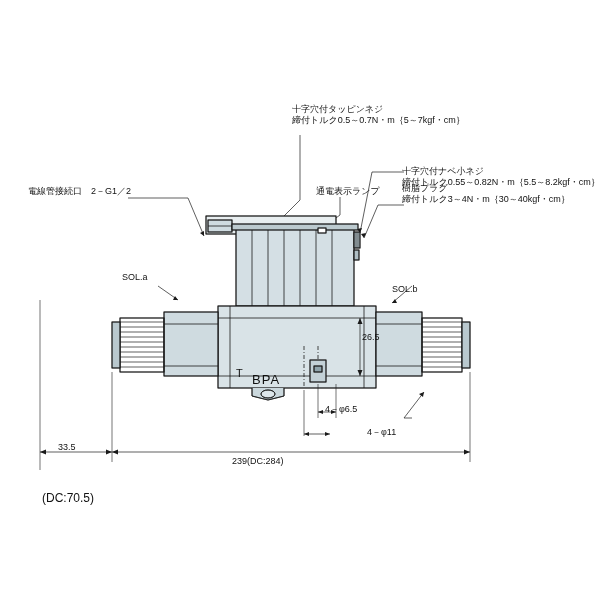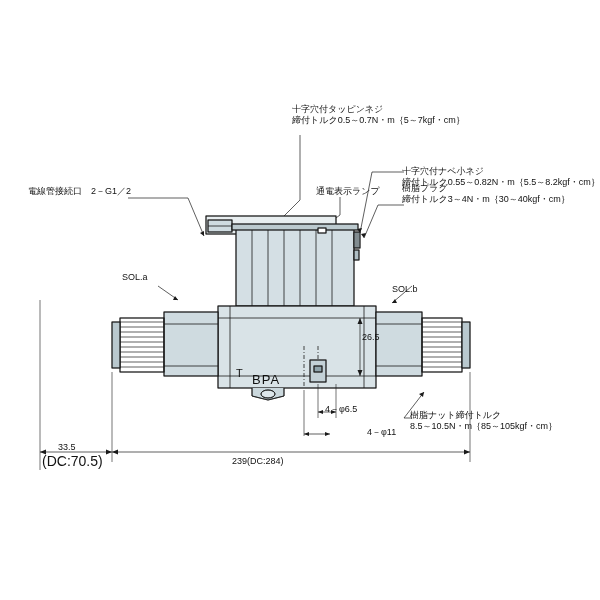--- a/index.html
+++ b/index.html
@@ -13,21 +13,21 @@
   }
   #stage { position:absolute; left:0; top:0; width:600px; height:600px;text-decoration:underline; }
   .lbl {
     position:absolute;
     font-size:9px;
     line-height:11px;
     color:#111111;
     white-space:pre;
     letter-spacing:0px;
   }
-  .lbl.sm { font-size:14px; line-height:10px; }
+  .lbl.sm { font-size:12px; line-height:10px;margin-top:37px; }
   .lbl.md { font-size:9.5px; line-height:11.5px; }
   svg { position:absolute; left:0; top:0; }
 </style>
 </head>
 <body>
 
 <div id="stage">
 
   <svg width="600" height="600" viewBox="0 0 600 600">
     <g stroke="#1a1a1a" fill="none" stroke-width="0.8">
@@ -204,22 +204,20 @@
   <div class="lbl" style="left:402px; top:183px;">樹脂プラグ
 締付トルク3～4N・m｛30～40kgf・cm｝</div>
 
   <div class="lbl" style="left:316px; top:186px;">通電表示ランプ</div>
 
   <div class="lbl" style="left:28px; top:186px;">電線管接続口　2－G1／2</div>
 
   <div class="lbl" style="left:122px; top:272px;">SOL.a</div>
   <div class="lbl" style="left:392px; top:284px;">SOL.b</div>
 
-  <div class="lbl" style="left:410px; top:410px;">樹脂ナット締付トルク
-8.5～10.5N・m｛85～105kgf・cm｝</div>
 
   <div class="lbl" style="left:325px; top:404px;">4－φ6.5</div>
   <div class="lbl" style="left:325px; top:427px;margin-left:42px;">4－φ11</div>
 
   <div class="lbl" style="left:362px; top:332px;">26.5</div>
 
   <div class="lbl" style="left:58px; top:442px;">33.5</div>
   <div class="lbl sm" style="left:42px; top:456px;">(DC:70.5)</div>
 
   <div class="lbl" style="left:232px; top:456px;text-align:center;">239(DC:284)</div>

